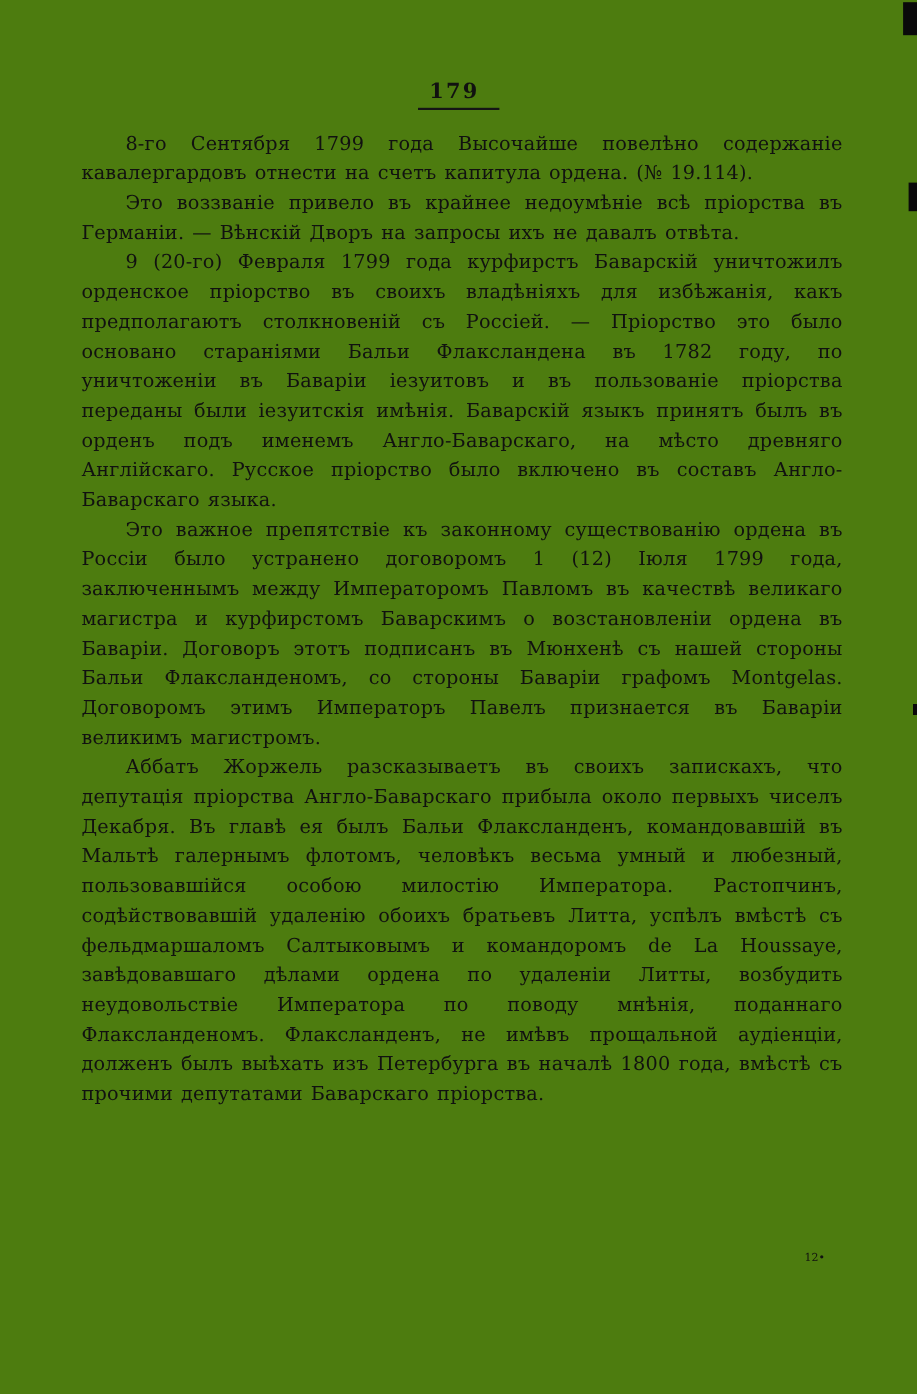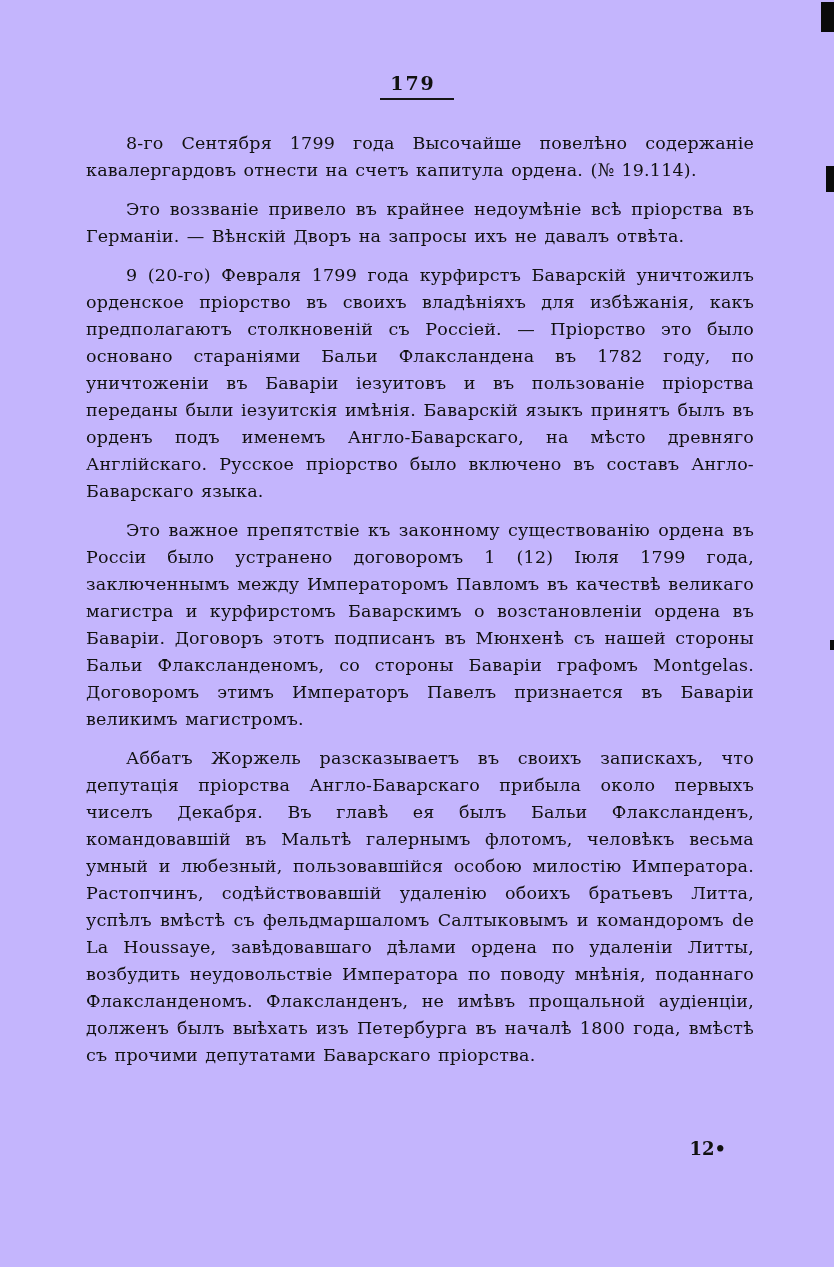--- a/index.html
+++ b/index.html
@@ -4,21 +4,21 @@
 <style>
   html, body {
     margin: 0;
     padding: 0;
     background: #ffffff;
   }
   .scan {
     position: relative;
     width: 834px;
     height: 1267px;
-    background: #c4b5fd;
+    background: #4d7c0f;
     overflow: hidden;
     font-family: "DejaVu Serif", "Liberation Serif", serif;
     color: #111110;
   }
   
   .artifact {
     position: absolute;
     background: #0a0a0a;
   }
   .a1 { right: 0; top: 2px;   width: 13px; height: 30px; }
@@ -46,31 +46,31 @@
     top: 118px;
     left: 74px;
     width: 692px;
     font-size: 17.5px;
     line-height: 27px;
     text-align: justify;
     letter-spacing: 0.2px;
     word-spacing: 1.5px;
   }
   .text-block p {
-    margin: 12px;
+    margin: 0;
     text-indent: 40px;
     font-weight: 500;
   }
 
   .sig {
     position: absolute;
     top: 1138px;
-    right: 108px;
-    font-size: 18px;
-    font-weight: bold;
+    right: 84px;
+    font-size: 10px;
+    font-weight: normal;
   }
 </style>
 </head>
 <body>
 
 <div class="scan">
 
   <div class="artifact a1"></div>
   <div class="artifact a2"></div>
   <div class="artifact a3"></div>

